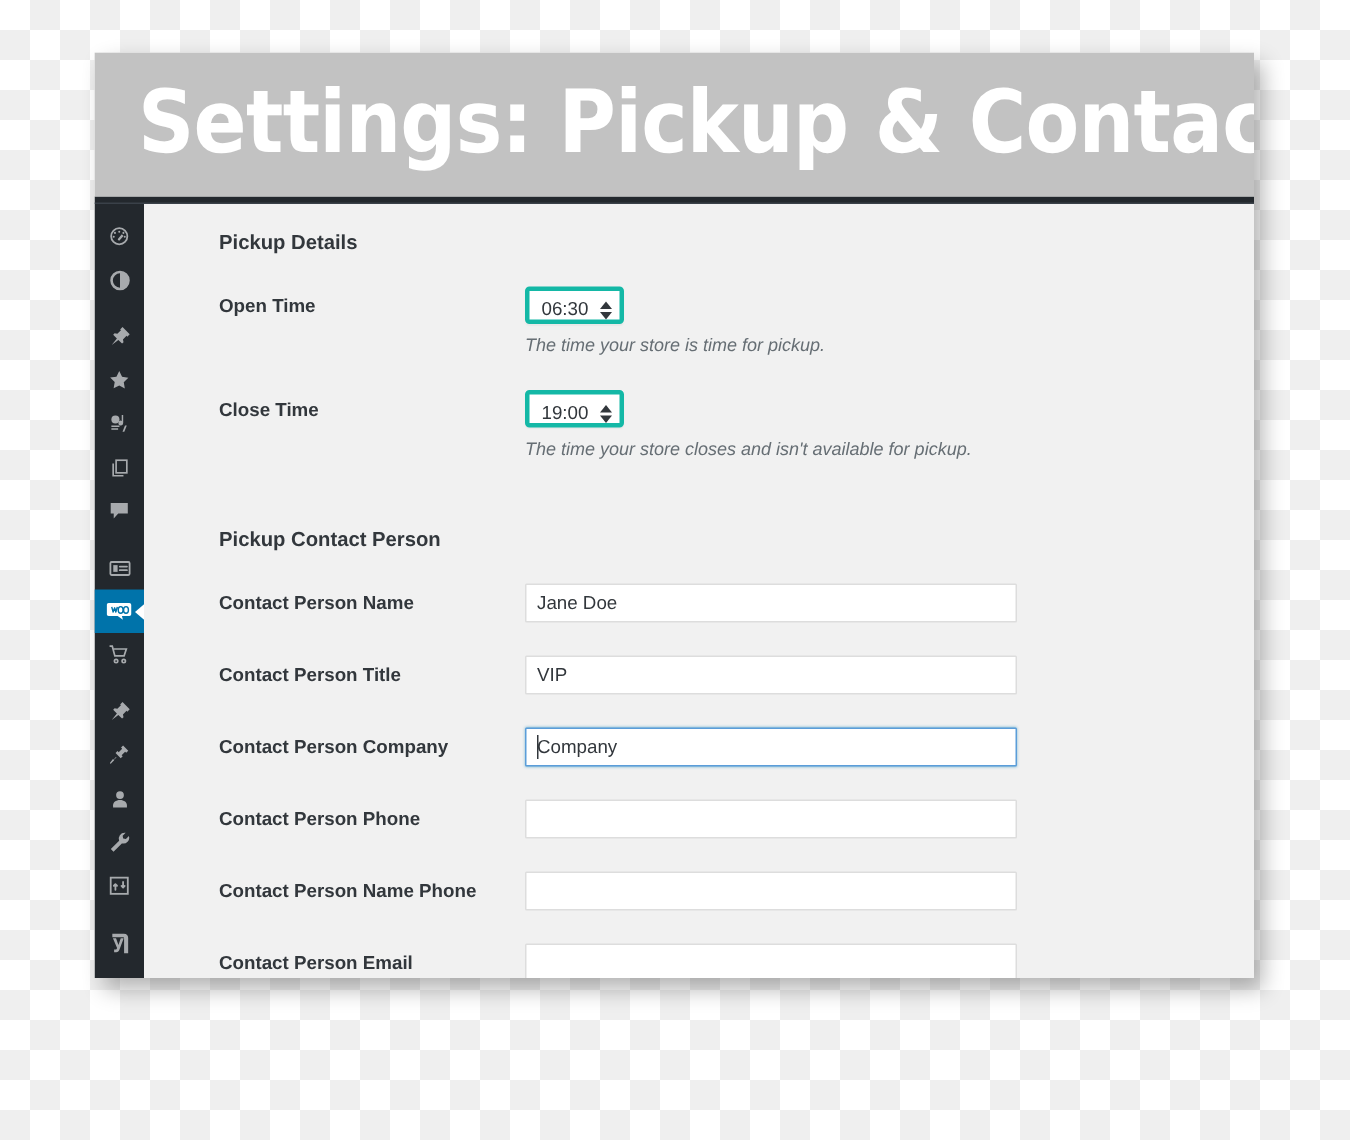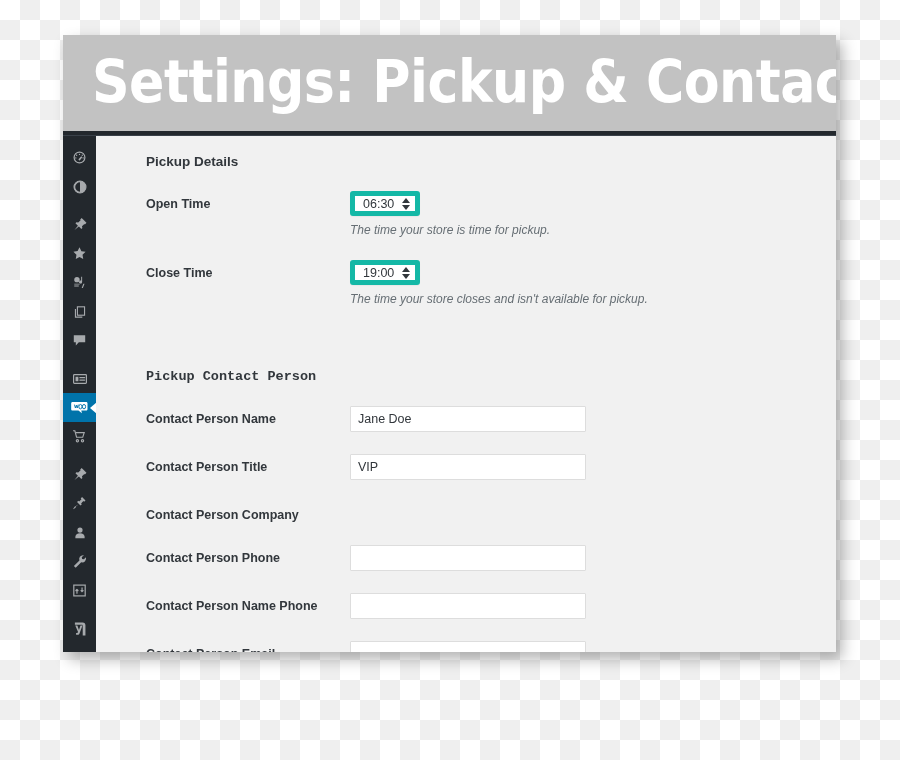--- a/index.html
+++ b/index.html
@@ -110,21 +110,21 @@
     position: relative;
     overflow: hidden;
   }
   .section-title {
     font-size: 13.5px;
     font-weight: bold;
     color: #32373c;
     margin: 0 0 0 46px;
     padding: 0;
   }
-  .section-title.second { margin-top: 62px; font-family: Liberation Mono, monospace; }
+  .section-title.second { margin-top: 45px; }
 
   .field-row {
     display: flex;
     align-items: flex-start;
     margin-left: 46px;
     margin-top: 22px;
     gap: 8px;
   }
   .field-row.tight { }
   .field-label {
@@ -134,23 +134,23 @@
     font-weight: bold;
     color: #32373c;
     padding-top: 5px;
     line-height: 16px;
   }
   .field-control { flex: 1 1 auto; position: relative; }
 
   
   .time-select {
     display: inline-flex;
-    align-items: center;
+    align-items: flex-end;
     background: #ffffff;
-    border: 5px solid #14b8a6;
+    border: 3px solid #14b8a6;
     border-radius: 3px;
     height: 25px;
     padding: 0 5px 0 8px;
     font-size: 12.5px;
     color: #32373c;
     box-shadow: 0 1px 1px rgba(0,0,0,0.04);
   }
   .time-select .val { margin-right: 8px; }
   .spin {
     display: flex;
@@ -172,21 +172,21 @@
     margin-top: 7px;
     font-size: 12px;
     font-style: italic;
     color: #666e74;
     line-height: 15px;
   }
 
   
   .text-input {
     display: block;
-    width: 236px;
+    width: 328px;
     height: 26px;
     background: #ffffff;
     border: 1px solid #dddddd;
     border-radius: 1px;
     padding: 0 7px;
     font-family: "Liberation Sans", sans-serif;
     font-size: 12.5px;
     color: #32373c;
     outline: none;
   }
@@ -404,20 +404,24 @@
             </div>
           </div>
           <div class="field-row tight">
             <div class="field-label">Contact Person Title</div>
             <div class="field-control">
               <input type="text" class="text-input" placeholder="" value="VIP" style="">
             </div>
           </div>
           <div class="field-row tight">
             <div class="field-label">Contact Person Company</div>
+            <div class="field-control">
+              <input type="text" class="text-input focused" placeholder="" value="Company" style="">
+              <span class="caret"></span>
+            </div>
           </div>
           <div class="field-row tight">
             <div class="field-label">Contact Person Phone</div>
             <div class="field-control">
               <input type="text" class="text-input" placeholder="" style="">
             </div>
           </div>
           <div class="field-row tight">
             <div class="field-label">Contact Person Name Phone</div>
             <div class="field-control">

